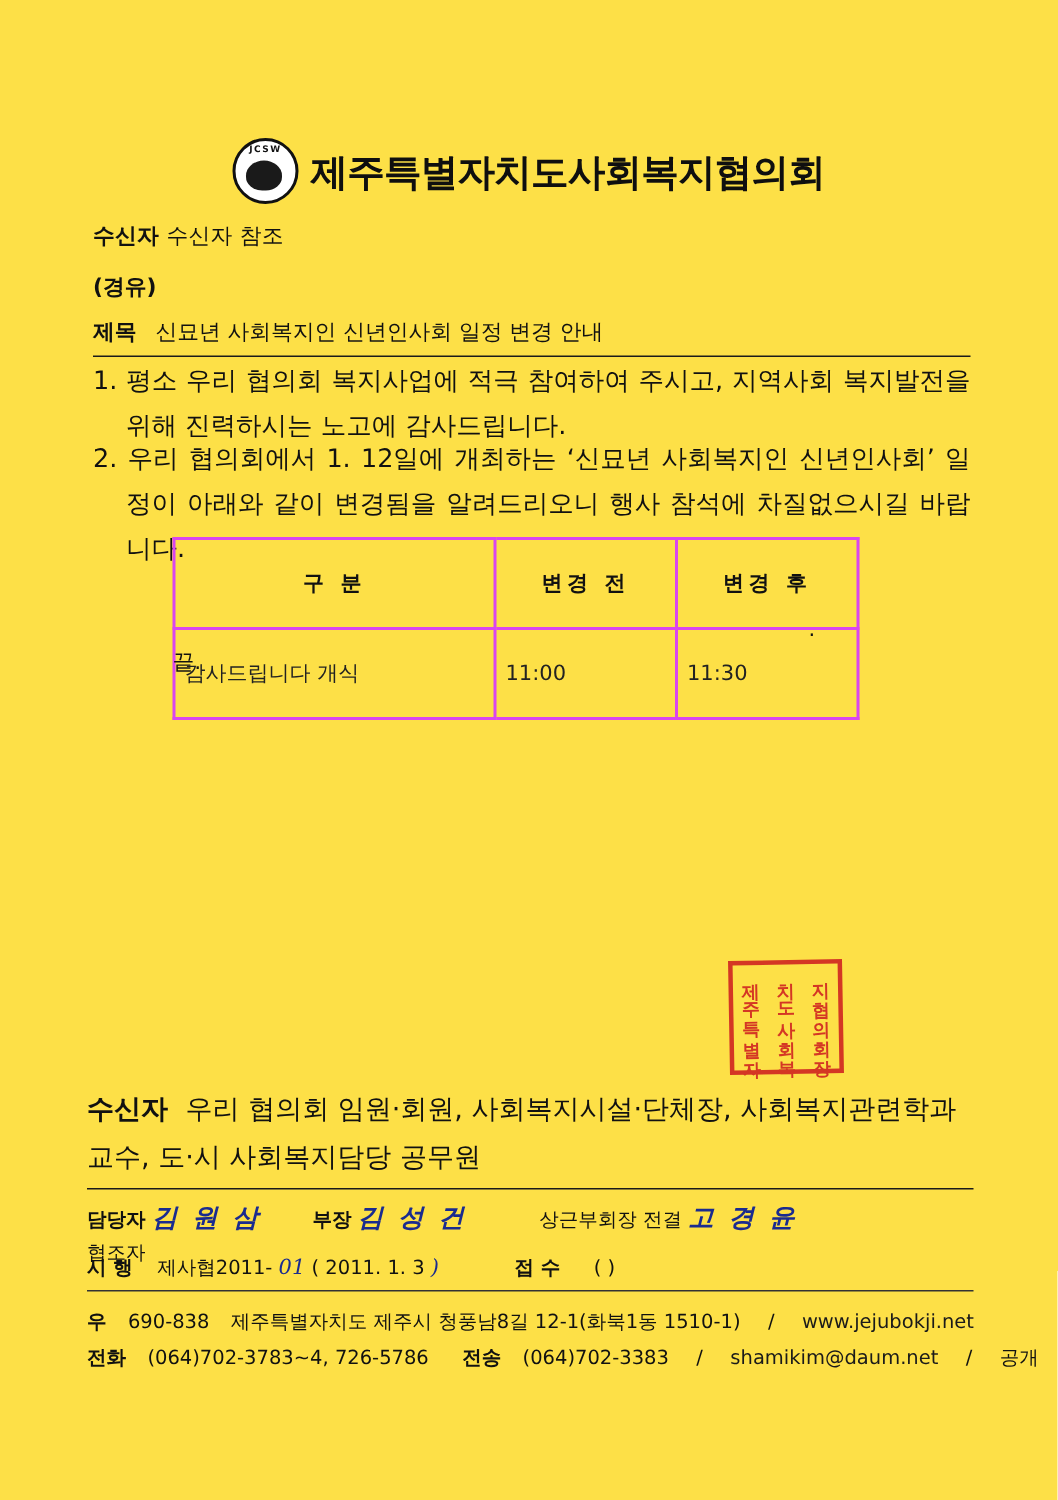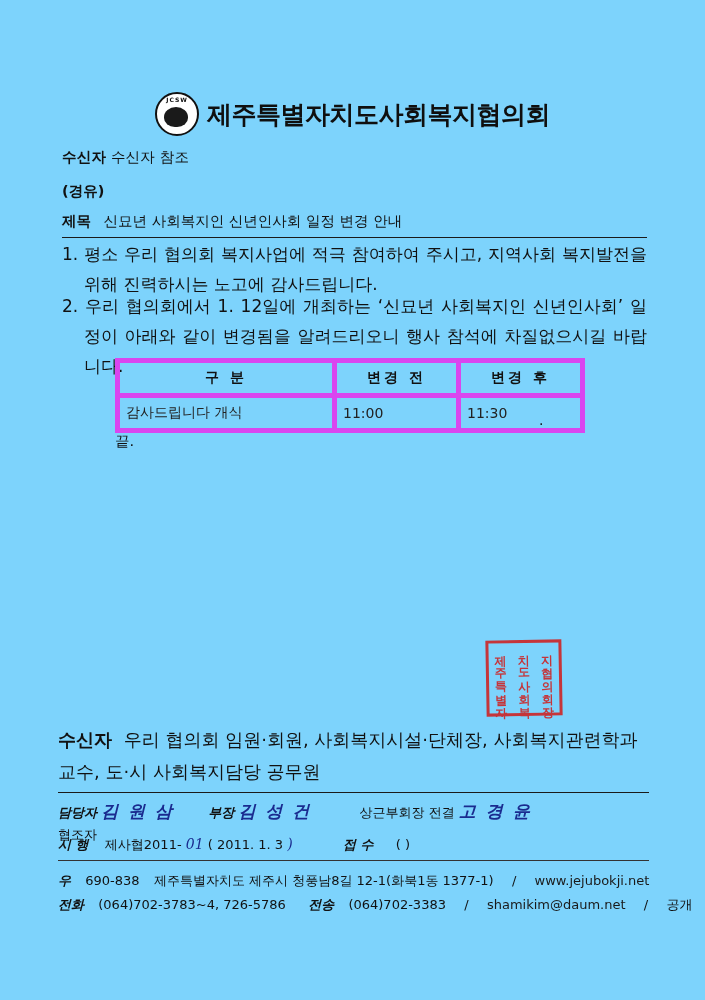--- a/index.html
+++ b/index.html
@@ -11,21 +11,21 @@
     width: 705px;
     height: 1000px;
     position: relative;
     font-family: "DejaVu Sans", "Liberation Sans", sans-serif;
     color: #111;
     overflow: hidden;
   }
   .page {
     position: absolute;
     inset: 0;
-    background: #7dd3fc;
+    background: #fde047;
   }
 
   
   .org-header {
     position: absolute;
     top: 92px;
     left: 0;
     right: 0;
     display: flex;
     align-items: center;
@@ -110,24 +110,24 @@
 
   
   .tbl {
     position: absolute;
     top: 358px;
     left: 115px;
     border-collapse: collapse;
     font-size: 14px;
   }
   .tbl td, .tbl th {
-    border: 5px solid #d946ef;
+    border: 2px solid #d946ef;
     height: 28px;
     font-weight: normal;
-    padding: 1px 6px;
+    padding: 15px 6px;
   }
   .tbl thead th { font-weight: bold; letter-spacing: 3px; }
   .tbl .c0 { width: 200px; }
   .tbl .c1 { width: 107px; }
   .tbl .c2 { width: 107px; }
   .tbl tbody td { color: #222; }
   .tbl-dot {
     position: absolute;
     top: 412px;
     left: 539px;
@@ -202,21 +202,21 @@
     border-top: 1px solid #333;
   }
 
   .footer {
     position: absolute;
     left: 58px;
     right: 56px;
     font-size: 13px;
   }
   .fr { position: absolute; white-space: nowrap; }
-  .lbl-b { font-weight: bold; font-style: italic; }
+  .lbl-b { font-weight: bold; }
   .hand {
     font-family: "DejaVu Serif", "Liberation Serif", serif;
     font-style: italic;
     color: #1a2b8f;
     font-size: 17px;
     letter-spacing: 2px;
     font-weight: bold;
   }
   .hand-sm {
     font-family: "DejaVu Serif", "Liberation Serif", serif;
@@ -318,21 +318,21 @@
       <span class="lbl-b">접 수</span>
       <span style="display:inline-block;width:14px"></span>
       <span>(                 )</span>
     </div>
 
     <div class="fr row-addr">
       <span class="lbl-b">우</span>
       <span style="display:inline-block;width:6px"></span>
       <span>690-838</span>
       <span style="display:inline-block;width:6px"></span>
-      <span>제주특별자치도 제주시 청풍남8길 12-1(화북1동 1377-1)</span>
+      <span>제주특별자치도 제주시 청풍남8길 12-1(화북1동 1510-1)</span>
       <span style="display:inline-block;width:10px"></span>
       <span>/</span>
       <span style="display:inline-block;width:10px"></span>
       <a class="link" href="#">www.jejubokji.net</a>
     </div>
 
     <div class="fr row-tel">
       <span class="lbl-b">전화</span>
       <span style="display:inline-block;width:6px"></span>
       <span>(064)702-3783~4, 726-5786</span>

